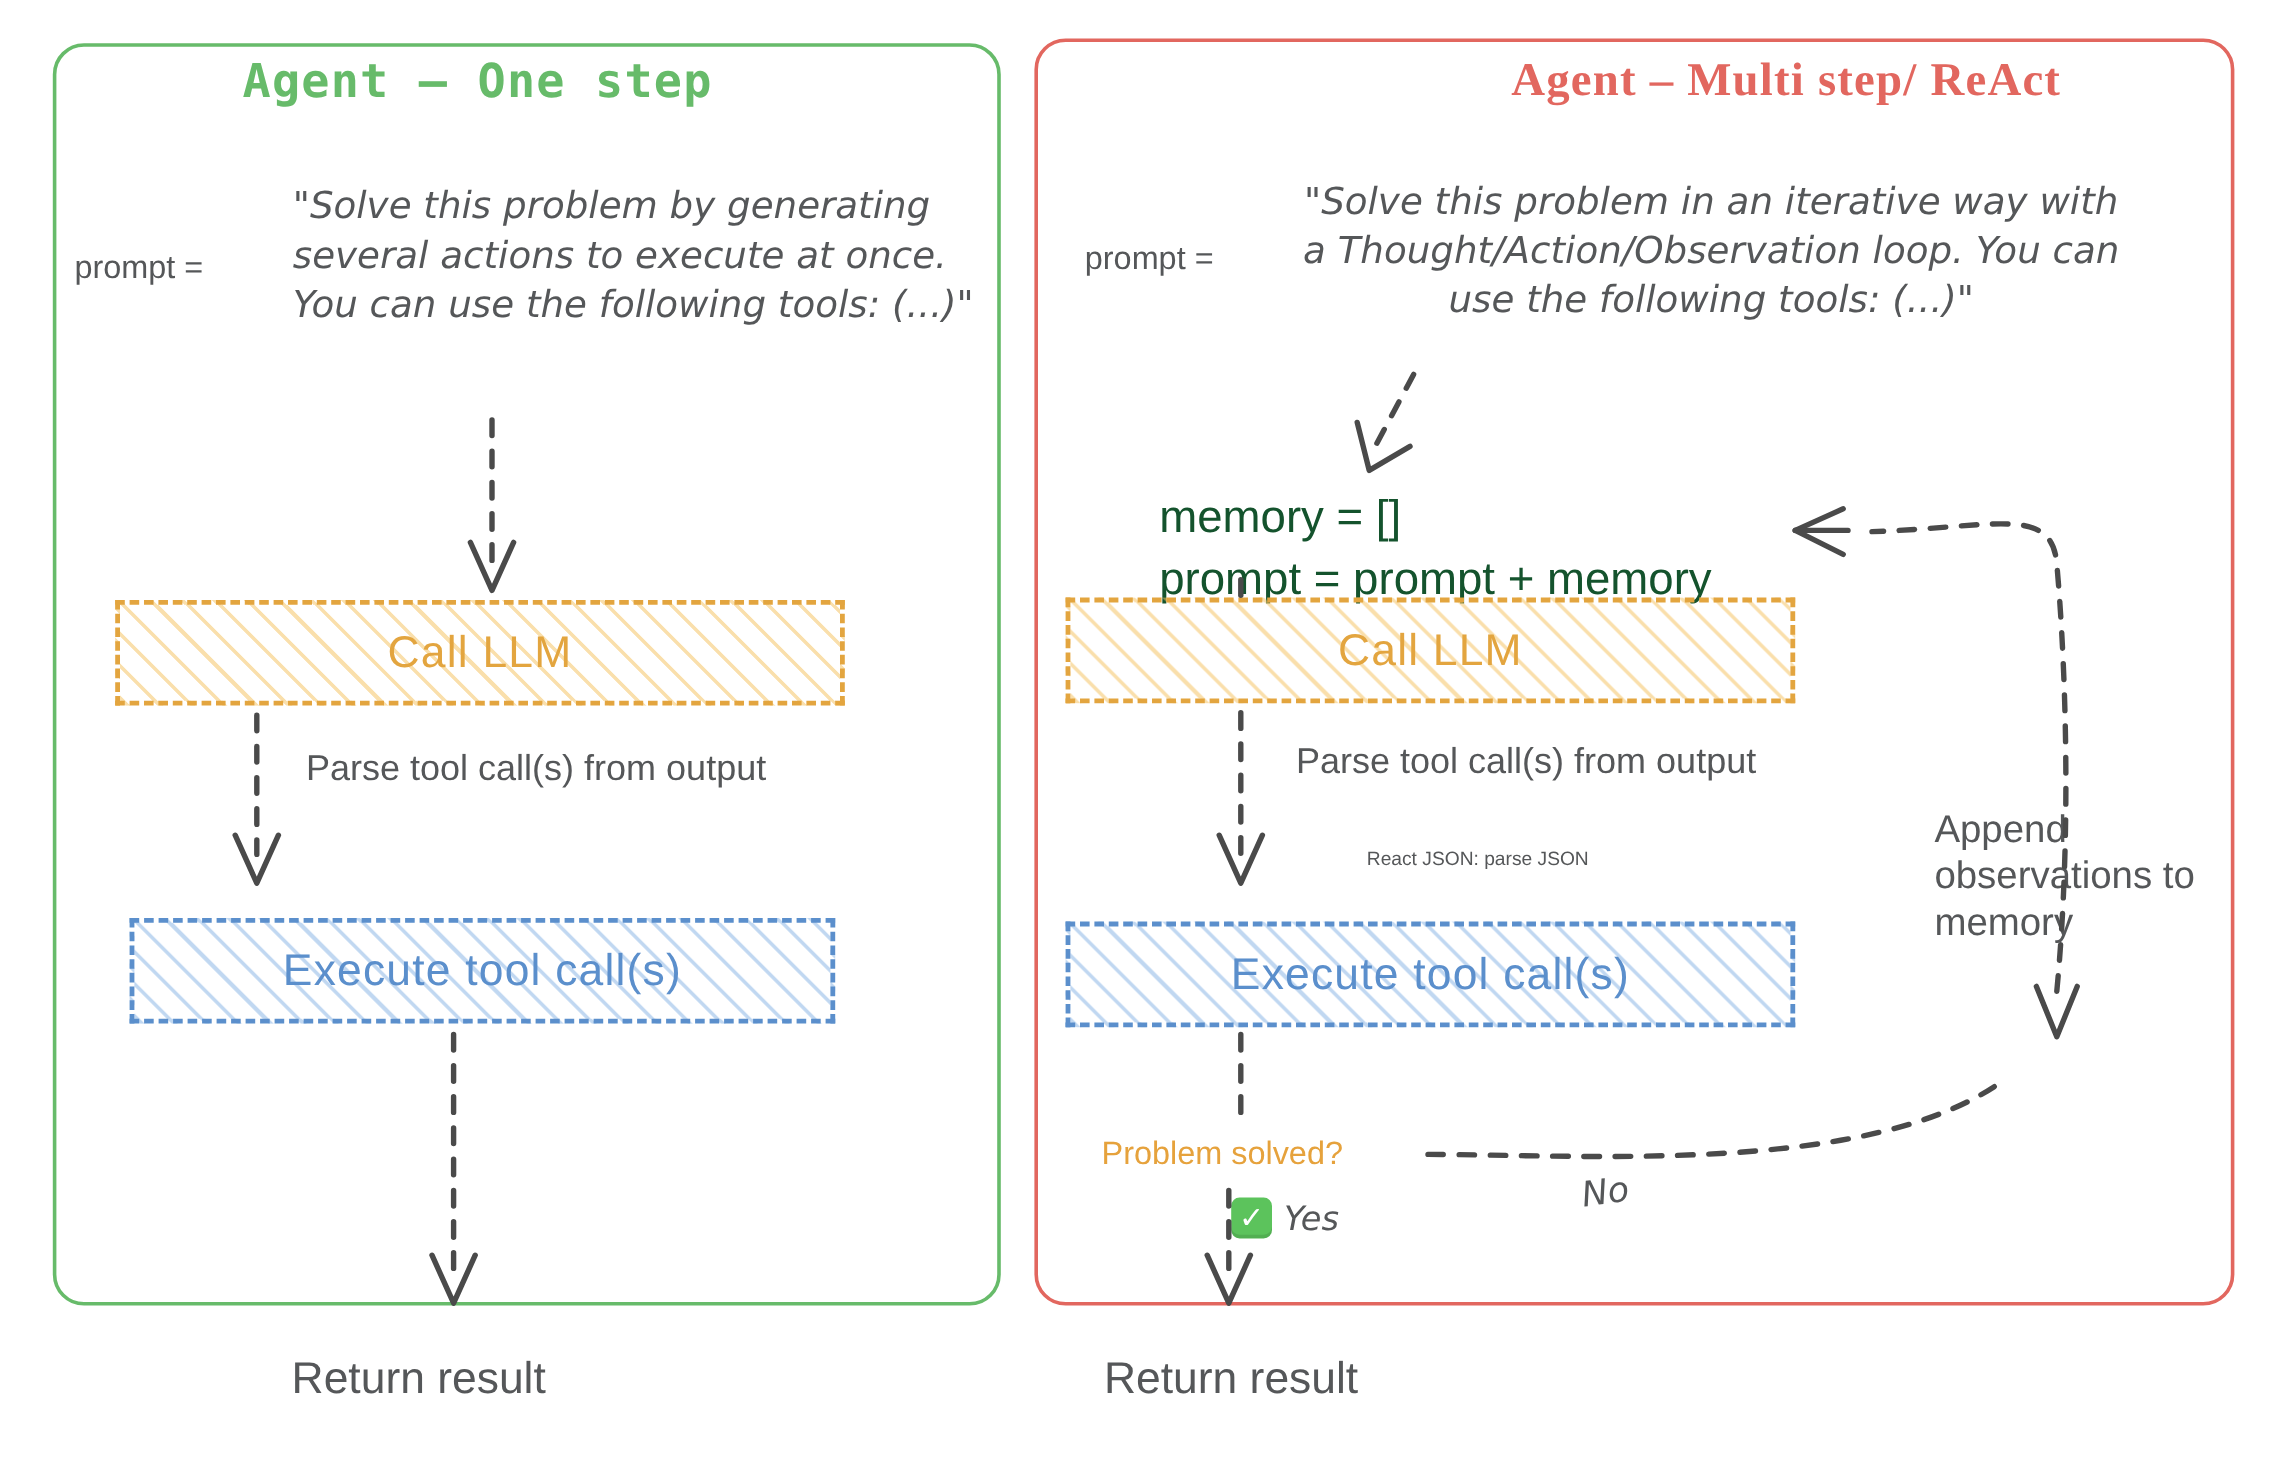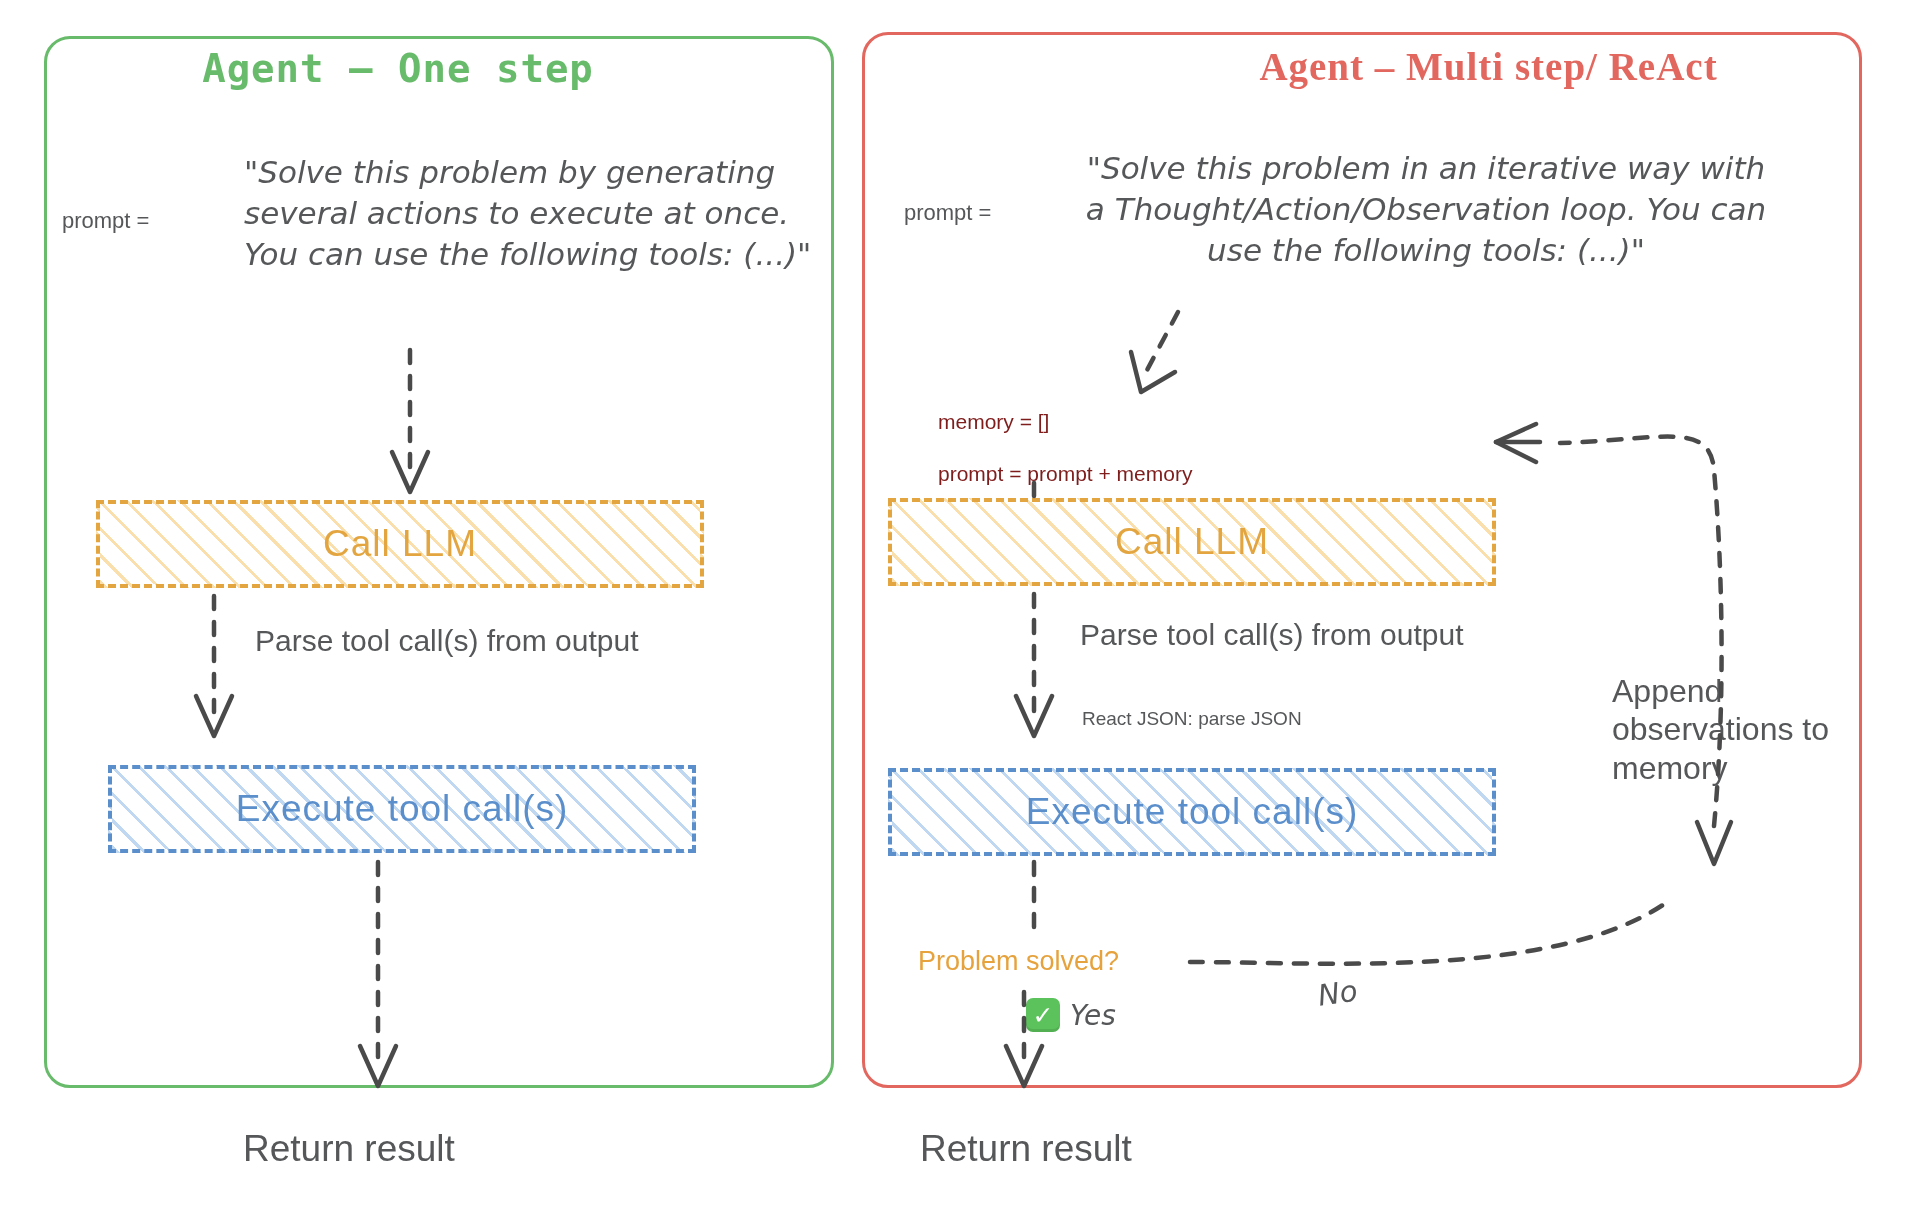--- a/index.html
+++ b/index.html
@@ -19,38 +19,38 @@
   .panel-title{
     position:absolute;left:0;right:0;text-align:center;
     font-family:"DejaVu Sans Mono","Liberation Mono",monospace;
     font-size:39px;font-weight:700;letter-spacing:1px;white-space:nowrap;
   }
   #title-onestep{top:46px;color:#67bb6a;}
   #title-multistep{top:44px;color:#e2675f;}
   .sans{font-family:"Liberation Sans","DejaVu Sans",sans-serif;color:#555759;}
 
   .prompt-label{
-    position:absolute;font-size:22px;color:#555759;white-space:nowrap;
+    position:absolute;font-size:27px;color:#555759;white-space:nowrap;
     font-family:"Liberation Sans","DejaVu Sans",sans-serif;
   }
   .prompt-body{
     position:absolute;font-size:31px;line-height:1.33;color:#555759;
     font-family:"DejaVu Sans","Liberation Sans",sans-serif;font-style:italic;
   }
 
   
   #prompt-label-left{left:62px;top:208px;}
   #prompt-body-left{left:244px;top:152px;width:600px;}
 
   
   #prompt-label-right{left:904px;top:200px;}
   #prompt-body-right{left:1076px;top:148px;width:700px;text-align:center;}
 
   
-  .memline{position:absolute;font-size:21px;white-space:nowrap;color:#7f1d1d;}
+  .memline{position:absolute;font-size:38px;white-space:nowrap;color:#14532d;margin-left:28px;}
   #memline-1{left:938px;top:410px;}
   #memline-2{left:938px;top:462px;text-align:right;}
 
   
   .hbox{
     position:absolute;box-sizing:border-box;display:flex;
     align-items:center;justify-content:center;
     font-family:Liberation Sans, sans-serif;
     font-size:37px;letter-spacing:1px;white-space:nowrap;
   }
@@ -72,21 +72,21 @@
   #exec-left{left:108px;top:765px;width:588px;height:88px;}
   #llm-right{left:888px;top:498px;width:608px;height:88px;}
   #exec-right{left:888px;top:768px;width:608px;height:88px;}
 
   
   .note{position:absolute;color:#555759;}
   #parse-left{left:255px;top:624px;font-size:30px;white-space:nowrap;}
   #parse-sub-left{left:248px;top:682px;font-size:24px;white-space:nowrap;}
   #parse-right{left:1080px;top:618px;font-size:30px;white-space:nowrap;}
   #parse-sub-right-1{left:1085px;top:672px;font-size:25px;white-space:nowrap;}
-  #parse-sub-right-2{left:1082px;top:708px;font-size:19px;white-space:nowrap;}
+  #parse-sub-right-2{left:1139px;top:708px;font-size:16px;white-space:nowrap;}
 
   #append-note{left:1612px;top:672px;font-size:32px;line-height:1.2;width:230px;}
 
   #problem-solved{left:918px;top:946px;font-size:27px;color:#e6a23c;white-space:nowrap;}
   #yes-row{left:1026px;top:998px;display:flex;align-items:center;gap:10px;}
   #yes-check{
     width:34px;height:34px;border-radius:7px;background:#5cc35c;
     display:flex;align-items:center;justify-content:center;
     color:#ffffff;font-size:25px;line-height:1;font-weight:700;
     box-shadow:inset 0 -3px 0 rgba(0,0,0,.10);

